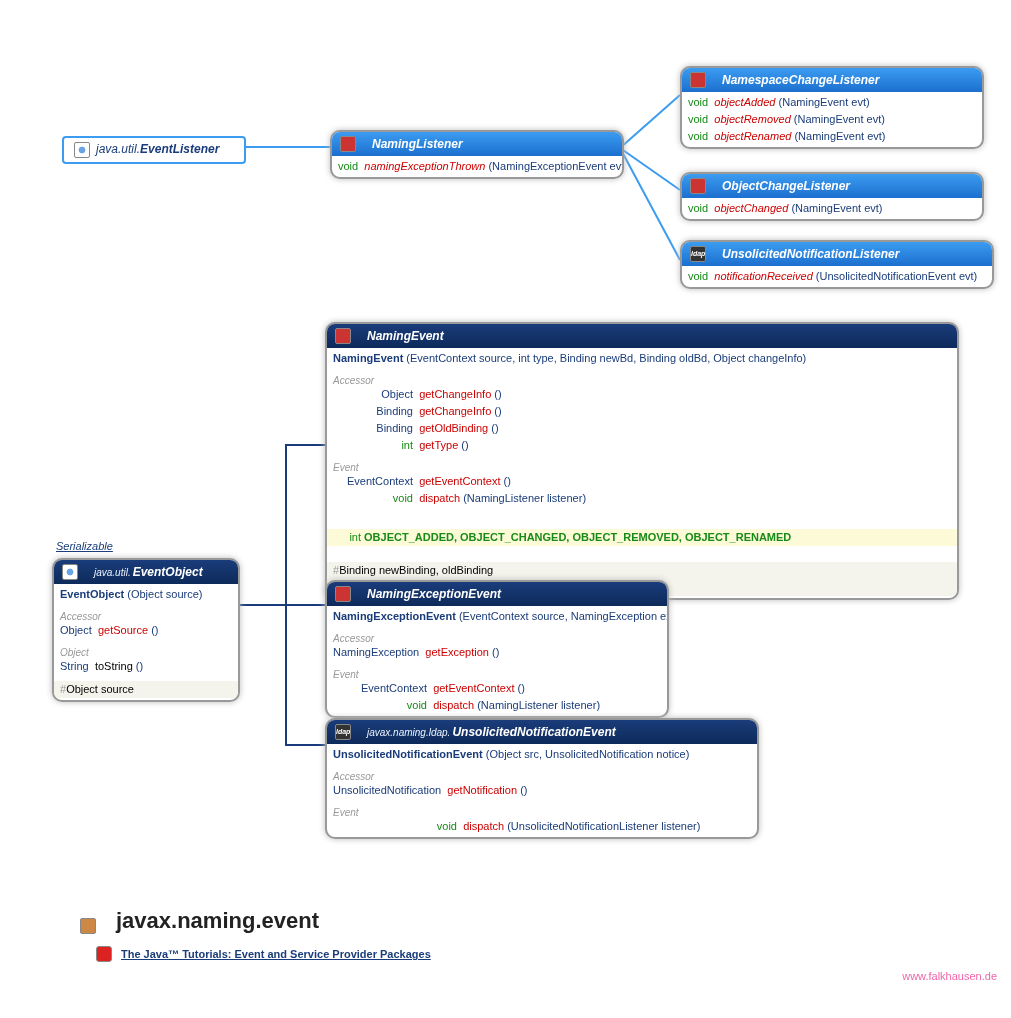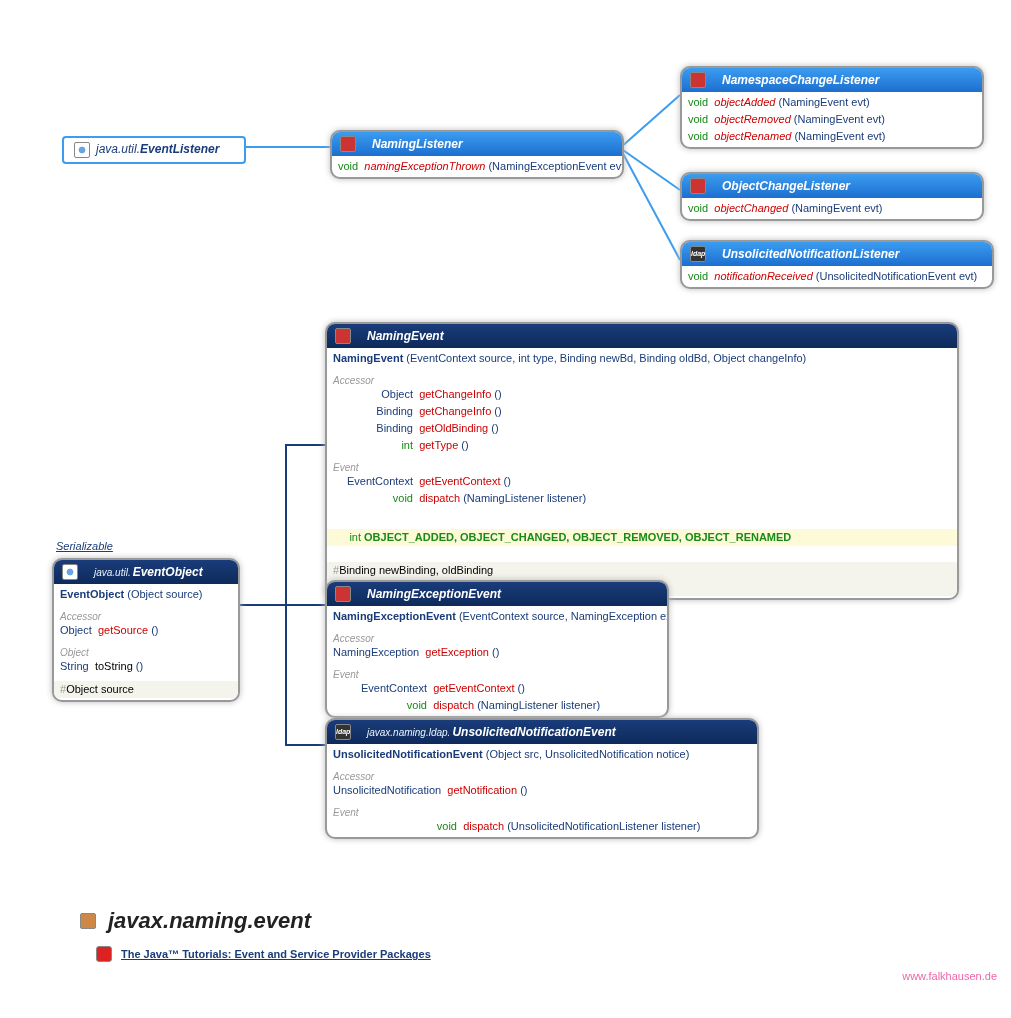--- a/index.html
+++ b/index.html
@@ -92,23 +92,22 @@
     font-style: italic;
     text-decoration: underline;
     font-size: 11px;
   }
   .package-title {
     position: absolute;
     font-size: 22px;
     font-weight: bold;
     color: #222;
     display: flex;
-    align-items: center;
-    gap: 12px;
-    font-style: italic;
+    align-items: flex-end;
+    gap: 20px;
   }
   .tutorial-link {
     position: absolute;
     color: #1a3c7a;
     font-weight: bold;
     text-decoration: underline;
     font-size: 11px;
     display: flex;
     align-items: center;
     gap: 9px;

